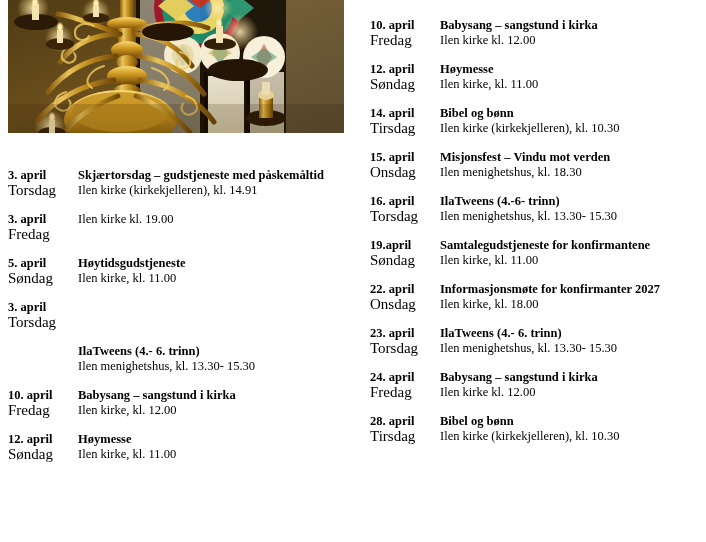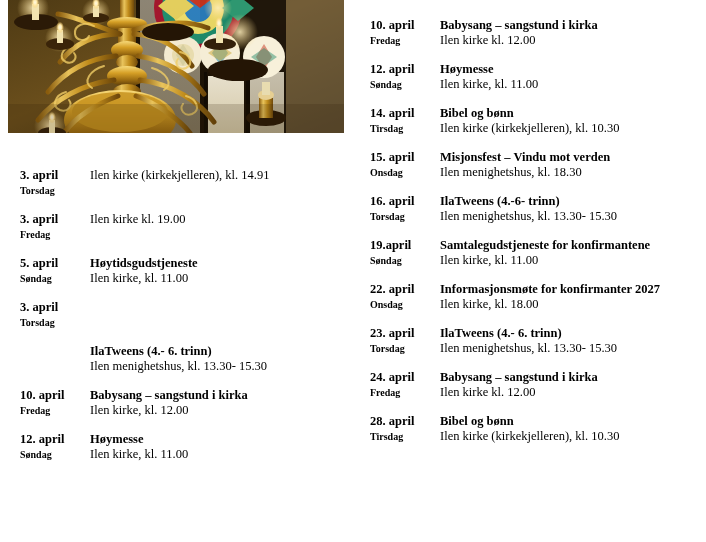--- a/index.html
+++ b/index.html
@@ -27,21 +27,21 @@
     overflow: hidden;
     background: #2a1a06;
   }
   #photo svg { display: block; width: 100%; height: 100%; }
 
   
   .column {
     position: absolute;
     width: 340px;
   }
-  #left-column  { left: 20px;   top: 168px; }
+  #left-column  { left: 8px;   top: 168px; }
   #right-column { left: 370px; top: 18px;  }
 
   .event {
     display: flex;
     align-items: flex-start;
     margin-bottom: 14px;
   }
   .event .datecell {
     width: 70px;
     flex: 0 0 70px;
@@ -50,22 +50,22 @@
     flex: 1 1 auto;
   }
 
   .date {
     font-weight: bold;
     font-size: 12.5px;
     line-height: 15px;
     white-space: nowrap;
   }
   .weekday {
-    font-weight: bold;
-    font-size: 10px;
+    font-weight: normal;
+    font-size: 15px;
     line-height: 15px;
     white-space: nowrap;
   }
   .title {
     font-weight: bold;
     font-size: 12.5px;
     line-height: 15px;
     white-space: nowrap;
   }
   .details {
@@ -226,20 +226,21 @@
   </svg>
 </div>
 
 <div class="column" id="left-column">
     <div class="event">
       <div class="datecell">
         <div class="date">3. april</div>
         <div class="weekday">Torsdag</div>
       </div>
       <div class="bodycell">
+        <div class="title">Skjærtorsdag – gudstjeneste med påskemåltid</div>
         <div class="details">Ilen kirke (kirkekjelleren), kl. 14.91</div>
       </div>
     </div>
     <div class="event">
       <div class="datecell">
         <div class="date">3. april</div>
         <div class="weekday">Fredag</div>
       </div>
       <div class="bodycell">
         <div class="details">Ilen kirke kl. 19.00</div>

